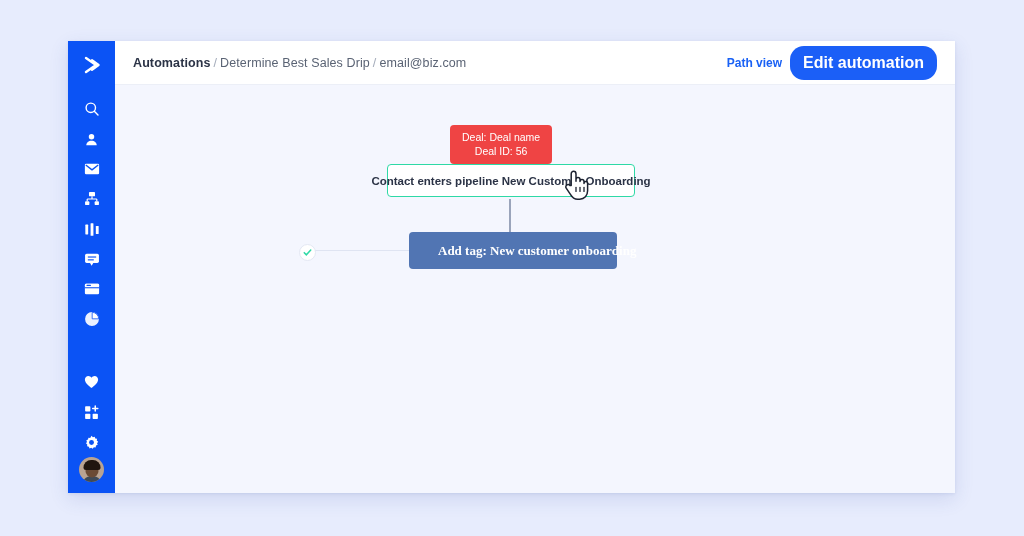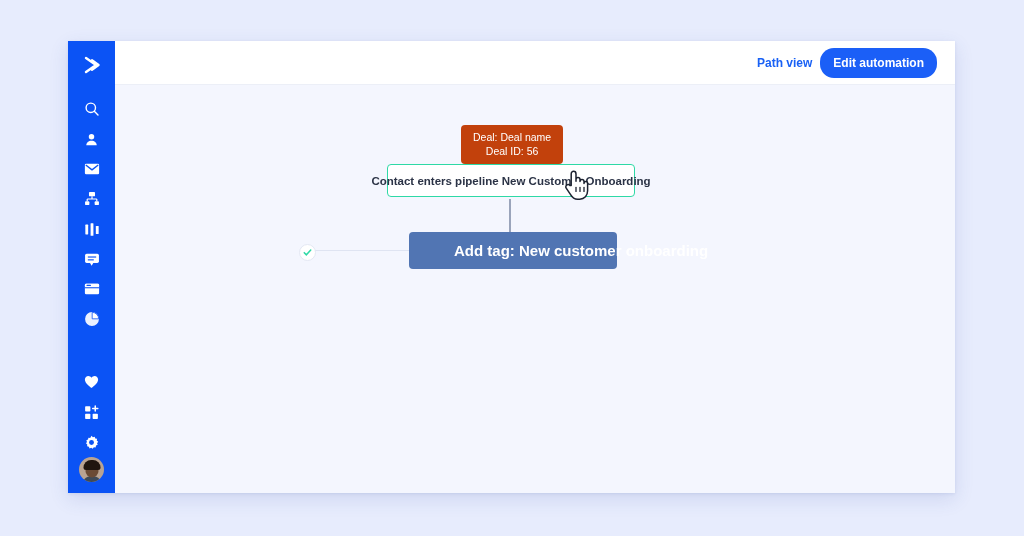--- a/index.html
+++ b/index.html
@@ -129,21 +129,21 @@
   #path-view-link {
     font-size: 12px;
     color: #1961f5;
     font-weight: bold;
     cursor: pointer;
     white-space: nowrap;
   }
   #edit-automation-button {
     background: #1b5ff7;
     color: #ffffff;
-    font-size: 12px;
+    font-size: 16px;
     font-weight: bold;
     border: none;
     border-radius: 14px;
     padding: 8px 13px;
     cursor: pointer;
     white-space: nowrap;
     font-family: "Liberation Sans", sans-serif;
   }
 
   
@@ -206,23 +206,23 @@
   #trigger-node-label {
     font-size: 11.5px;
     color: #2b3346;
     font-weight: bold;
     white-space: nowrap;
   }
 
   
   #deal-tooltip {
     position: absolute;
-    left: 346px;
+    left: 335px;
     top: 40px;
-    background: #c2410c;
+    background: #ef4444;
     border-radius: 4px;
     padding: 5px 12px 6px 12px;
     text-align: center;
     color: #ffffff;
     font-size: 10.5px;
     line-height: 14px;
     white-space: nowrap;
   }
   #deal-tooltip::after {
     content: "";
@@ -244,25 +244,26 @@
     height: 37px;
     background: #5175b3;
     border-radius: 4px;
     display: flex;
     align-items: center;
     padding-left: 13px;
     box-sizing: border-box;
     cursor: pointer;
   }
   #action-node-label {
-    font-size: 15px;
+    font-size: 13px;
     color: #ffffff;
     font-weight: bold;
-    margin-left: 32px;
-    white-space: nowrap;
+    margin-left: 16px;
+    white-space: nowrap;
+    font-family: Liberation Serif, serif;
   }
 
   
   #mouse-cursor {
     position: absolute;
     left: 448px;
     top: 84px;
     pointer-events: none;
   }
 </style>
@@ -377,20 +378,21 @@
       <div class="av-body"></div>
       <div class="av-face"></div>
       <div class="av-hair"></div>
     </div>
 
   </nav>
 
   <div id="main">
 
     <header id="app-header">
+      <div id="breadcrumb"><span class="crumb-root">Automations</span><span class="crumb-sep">/</span><span class="crumb">Determine Best Sales Drip</span><span class="crumb-sep">/</span><span class="crumb">email@biz.com</span></div>
 
       <div id="header-actions">
         <span id="path-view-link">Path view</span>
         <button id="edit-automation-button">Edit automation</button>
       </div>
     </header>
 
     <div id="canvas">
 
       <div id="connector-vertical"></div>

